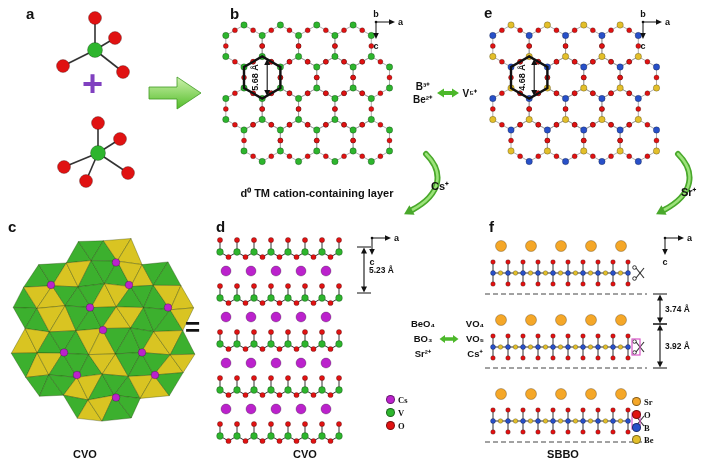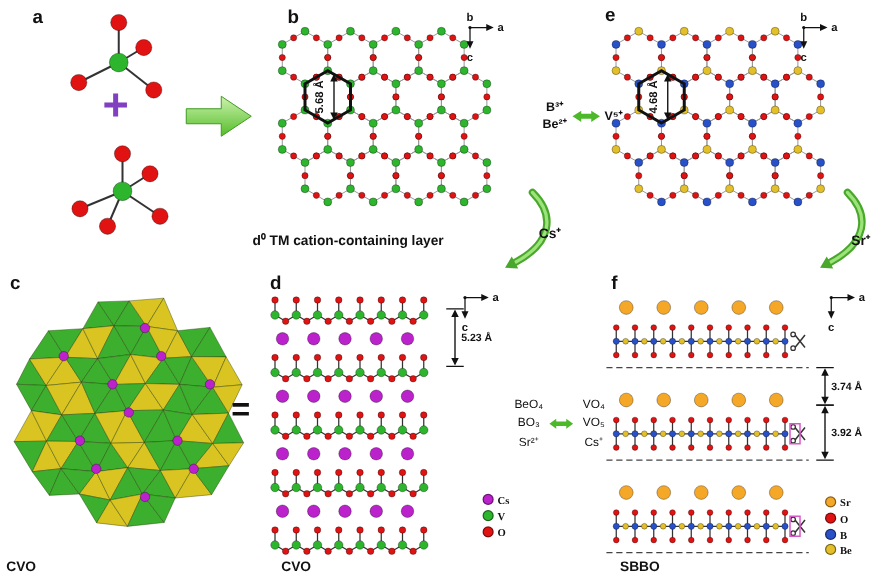--- a/index.html
+++ b/index.html
@@ -1,25 +1,25 @@
 <!DOCTYPE html>
 <html><head>
 <meta charset="utf-8">
 <style>
   html,body{margin:0;padding:0;background:#fff;}
   .stage{position:relative;width:707px;height:468px;background:#ffffff;overflow:hidden;
          font-family:"Liberation Sans",sans-serif;color:#111;}
   .abs{position:absolute;}
   .panel-letter{font-weight:bold;font-size:15px;line-height:1;}
-  .caption{font-weight:bold;font-size:11px;line-height:1.1;}
+  .caption{font-weight:bold;font-size:11px;text-align:center;line-height:1.1;}
   .ion{font-weight:bold;font-size:10px;text-align:center;line-height:1.3;}
   .ion-lg{font-weight:bold;font-size:11px;}
   .op{font-weight:bold;line-height:1;}
   .xrow{display:flex;align-items:center;height:15px;}
-  .xl,.xr{width:30px;font-weight:normal;font-size:9.5px;text-align:center;}
+  .xl,.xr{width:30px;font-weight:bold;font-size:9.5px;text-align:center;}
   .xm{width:22px;display:flex;justify-content:center;align-items:center;}
   .legend{font-size:8.5px;line-height:1.5;font-weight:bold;font-family:Liberation Serif, serif;}
   .legend-row{white-space:nowrap;}
   .legend .sw{display:inline-block;width:7px;height:7px;border-radius:50%;
               margin-right:3px;vertical-align:-1px;border:0.5px solid rgba(0,0,0,.45);}
 </style>
 </head>
 <body>
 
 <div class="stage">
@@ -315,21 +315,21 @@
       <text x="168" y="11" font-size="9" text-anchor="middle" fill="#111" font-weight="bold" font-family="Liberation Sans, sans-serif">b</text>
       <line x1="168" y1="16" x2="182" y2="16" stroke="#111" stroke-width="1"></line>
       <polygon points="187,16 181,13.2 181,18.8" fill="#111" stroke="none" stroke-width="0"></polygon>
       <text x="190" y="19" font-size="9" text-anchor="start" fill="#111" font-weight="bold" font-family="Liberation Sans, sans-serif">a</text>
       <line x1="168" y1="16" x2="168" y2="28" stroke="#111" stroke-width="1"></line>
       <polygon points="168,33 165.2,27 170.8,27" fill="#111" stroke="none" stroke-width="0"></polygon>
       <text x="168" y="43" font-size="9" text-anchor="middle" fill="#111" font-weight="bold" font-family="Liberation Sans, sans-serif">c</text>
     </svg>
   <div class="abs caption" style="left:202px;top:187px;width:230px">d⁰ TM cation-containing layer</div>
 
-  <div class="abs" style="left:434px;top:80px;display:flex;align-items:center;gap:3px">
+  <div class="abs" style="left:413px;top:80px;display:flex;align-items:center;gap:3px">
     <div class="ion">
       <div>B³⁺</div>
       <div>Be²⁺</div>
     </div>
     <svg width="24" height="14">
       <polygon points="1,7 8,2.5 8,5 16,5 16,2.5 23,7 16,11.5 16,9 8,9 8,11.5" fill="#4cb82a"></polygon>
     </svg>
     <div class="ion">V⁵⁺</div>
   </div>
 
@@ -1214,22 +1214,22 @@
       <polygon points="175,139.4 172,133.4 178,133.4" fill="#111" stroke="none" stroke-width="0"></polygon>
       <text x="180" y="121" font-size="8.4" text-anchor="start" fill="#111" font-weight="bold" font-family="Liberation Sans, sans-serif">3.92 Å</text>
       <circle cx="180" cy="10" r="1.3" fill="#111"></circle>
       <line x1="180" y1="10" x2="194" y2="10" stroke="#111" stroke-width="1"></line>
       <polygon points="199,10 193,7.2 193,12.8" fill="#111" stroke="none" stroke-width="0"></polygon>
       <text x="202" y="13" font-size="9" text-anchor="start" fill="#111" font-weight="bold" font-family="Liberation Sans, sans-serif">a</text>
       <line x1="180" y1="10" x2="180" y2="22" stroke="#111" stroke-width="1"></line>
       <polygon points="180,27 177.2,21 182.8,21" fill="#111" stroke="none" stroke-width="0"></polygon>
       <text x="180" y="37" font-size="9" text-anchor="middle" fill="#111" font-weight="bold" font-family="Liberation Sans, sans-serif">c</text>
     </svg>
-  <div class="abs caption" style="left:496px;top:448px;width:160px">SBBO</div>
-
-  <div class="abs legend" style="left:660px;top:396px">
+  <div class="abs caption" style="left:483px;top:448px;width:160px">SBBO</div>
+
+  <div class="abs legend" style="left:632px;top:396px">
     <div class="legend-row"><span class="sw" style="background: rgb(245, 167, 40);"></span><span>Sr</span></div>
     <div class="legend-row"><span class="sw" style="background: rgb(224, 18, 18);"></span><span>O</span></div>
     <div class="legend-row"><span class="sw" style="background: rgb(40, 80, 200);"></span><span>B</span></div>
     <div class="legend-row"><span class="sw" style="background: rgb(227, 191, 42);"></span><span>Be</span></div>
   </div>
 
 </div>
 
 </body></html>

